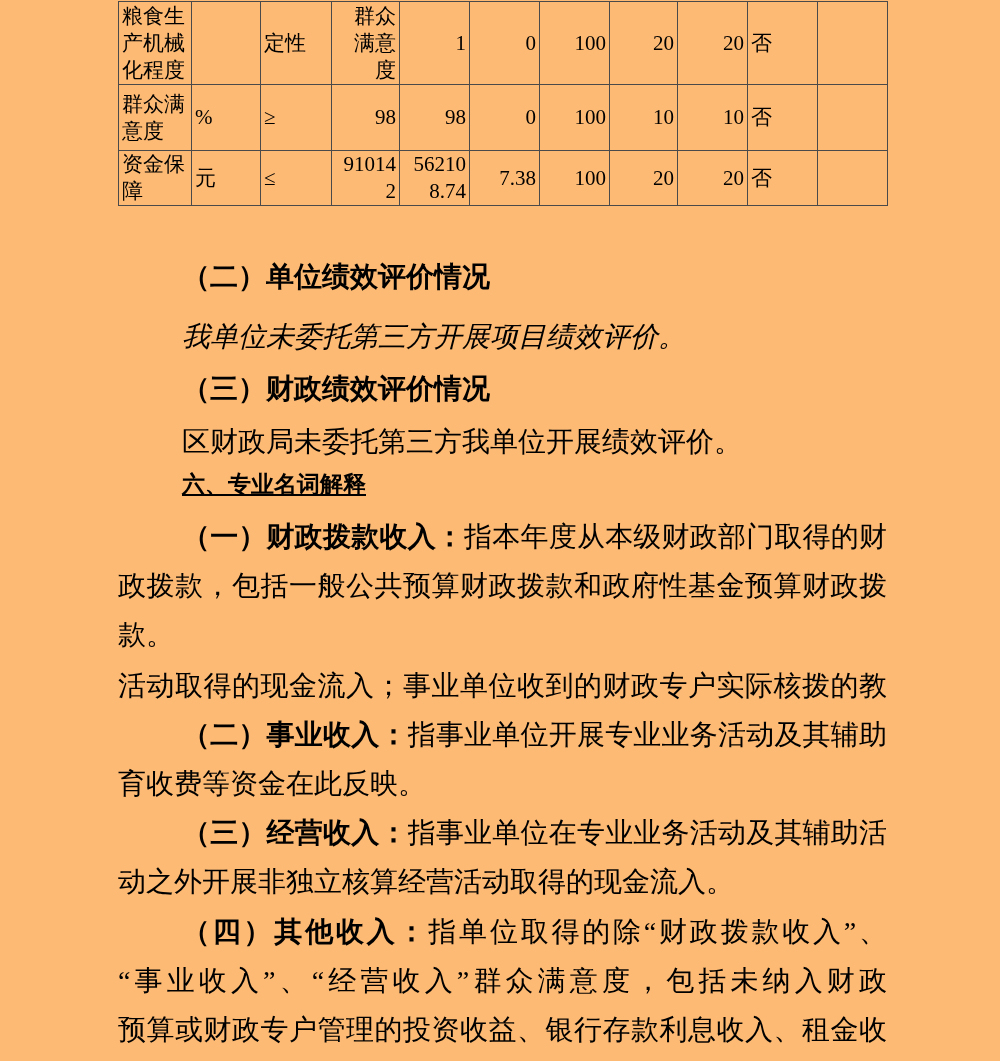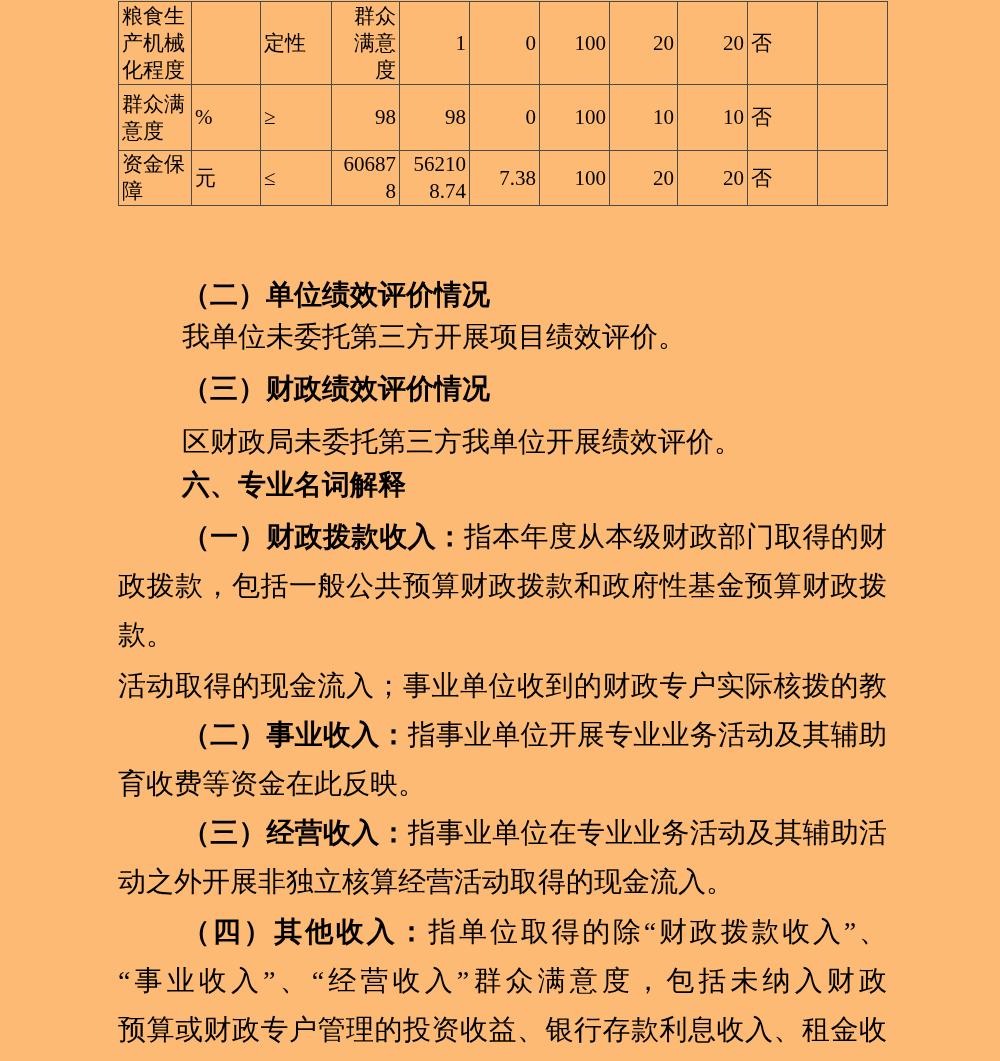--- a/index.html
+++ b/index.html
@@ -43,24 +43,24 @@
     font-size:28px; line-height:49px;
     white-space:normal;
   }
   .line { min-height:49px; }
   .fill { text-align:justify; text-align-last:justify; }
   .indent { text-indent:64px; }
   .lead { font-weight:bold; }
   .subhead { font-weight:bold; }
   .heihead {
     font-family:"Liberation Sans","DejaVu Sans",sans-serif;
-    font-weight:bold; font-size:28px;
+    font-weight:bold; font-size:23px;text-decoration:underline;
   }
-  .pos-sec2h { top:270px; }
-  .pos-sec2b { top:312px; }
+  .pos-sec2h { top:252px; }
+  .pos-sec2b { top:312px;font-style:italic; }
   .pos-sec3h { top:364px; }
   .pos-sec3b { top:417px; }
   .pos-sec6h { top:460px; }
   .pos-p1 { top:512px; }
   .pos-p2 { top:661px; }
   .pos-p3 { top:808px; }
   .pos-p4 { top:907px; }
 </style>
 </head>
 <body>
@@ -105,21 +105,21 @@
         <td class="ar">100</td>
         <td class="ar">10</td>
         <td class="ar">10</td>
         <td class="al">否</td>
         <td class="al"></td>
       </tr>
       <tr class="r2">
         <td class="al">资金保障</td>
         <td class="al">元</td>
         <td class="al">≤</td>
-        <td class="ar">606878</td>
+        <td class="ar">910142</td>
         <td class="ar">562108.74</td>
         <td class="ar">7.38</td>
         <td class="ar">100</td>
         <td class="ar">20</td>
         <td class="ar">20</td>
         <td class="al">否</td>
         <td class="al"></td>
       </tr>
     </tbody>
   </table>

